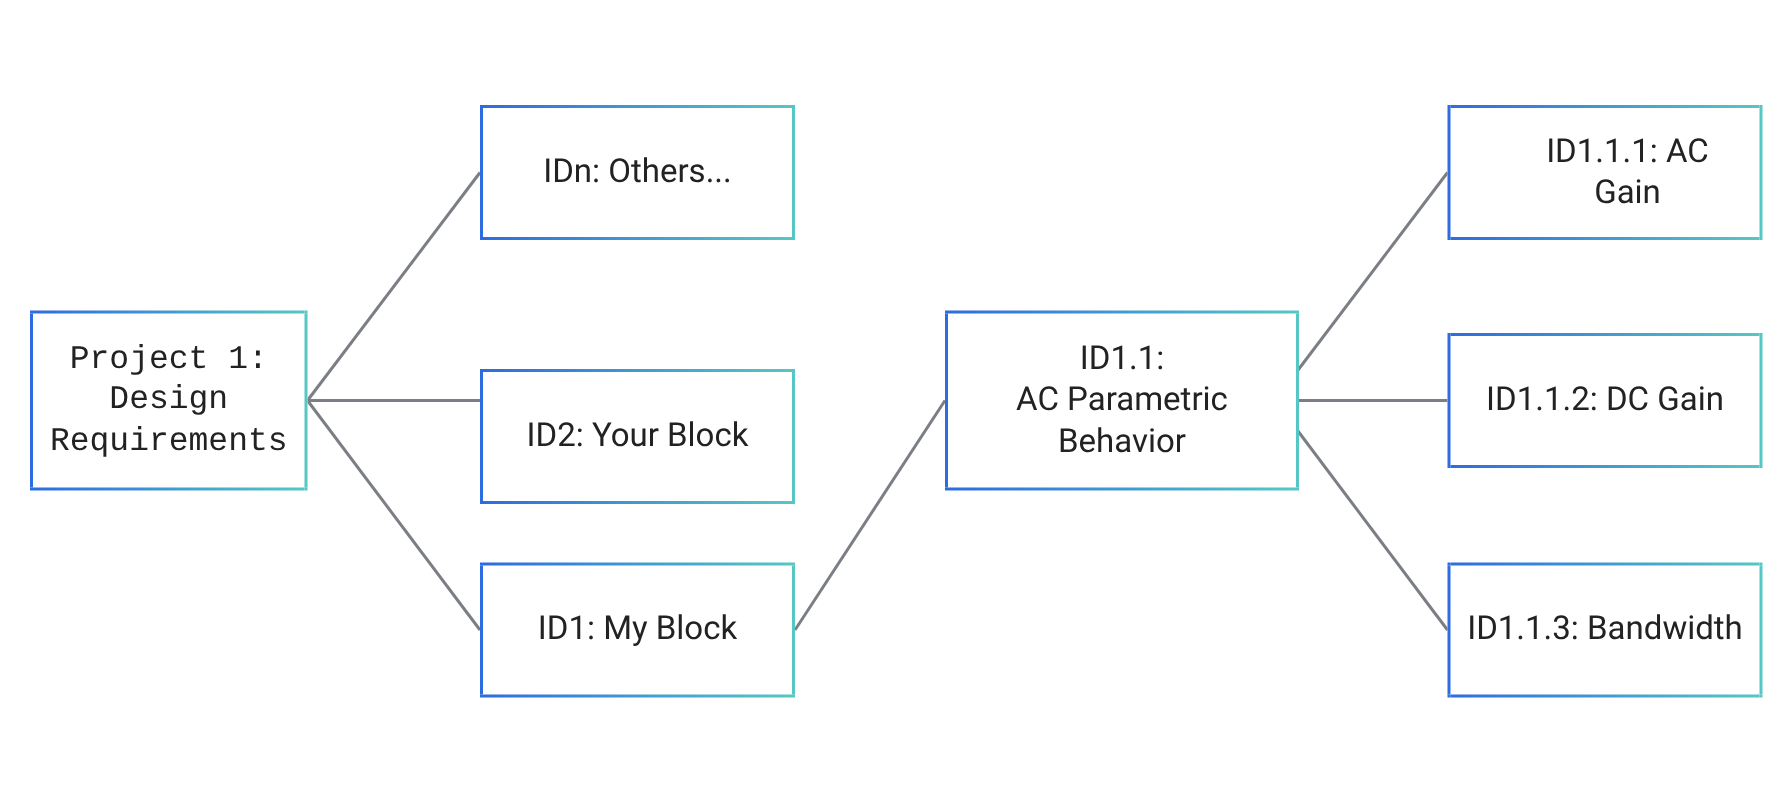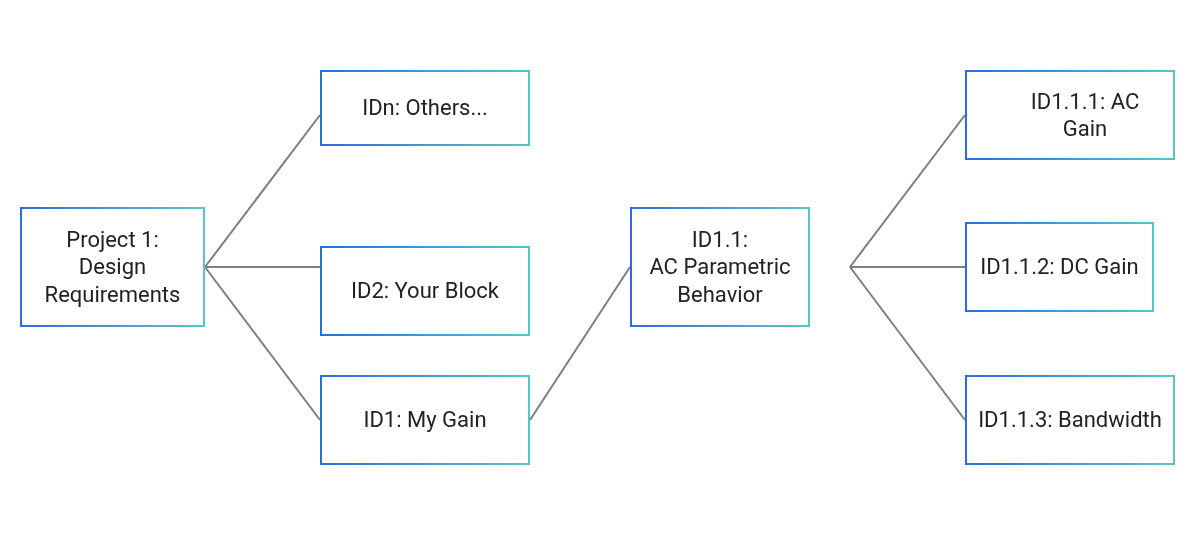--- a/index.html
+++ b/index.html
@@ -56,49 +56,49 @@
 
     <line x1="205" y1="267" x2="320" y2="420"></line>
 
     <line x1="530" y1="420" x2="630" y2="267"></line>
 
     <line x1="850" y1="267" x2="965" y2="115"></line>
     <line x1="850" y1="267" x2="965" y2="267"></line>
     <line x1="850" y1="267" x2="965" y2="420"></line>
   </svg>
 
-  <div class="node" style="left:20px; top:207px; width:185px; height:120px;">
+  <div class="node" style="left:20px; top:207px; width:185px; height:120px;font-family:Liberation Mono, monospace;">
     <span>Project 1:
 Design
 Requirements</span>
   </div>
 
-  <div class="node" style="left:320px; top:70px; width:210px; height:76px;">
+  <div class="node" style="left:320px; top:70px; width:210px; height:90px;">
     <span>IDn: Others...</span>
   </div>
 
   <div class="node" style="left:320px; top:222px; width:210px; height:90px;margin-top:24px;">
     <span>ID2: Your Block</span>
   </div>
 
   <div class="node" style="left:320px; top:375px; width:210px; height:90px;">
-    <span>ID1: My Gain</span>
+    <span>ID1: My Block</span>
   </div>
 
-  <div class="node" style="left:630px; top:207px; width:180px; height:120px;">
+  <div class="node" style="left:630px; top:207px; width:236px; height:120px;">
     <span>ID1.1:
 AC Parametric
 Behavior</span>
   </div>
 
   <div class="node" style="left:965px; top:70px; width:210px; height:90px;padding-left:40px;">
     <span>ID1.1.1: AC Gain</span>
   </div>
 
-  <div class="node" style="left:965px; top:222px; width:189px; height:90px;">
+  <div class="node" style="left:965px; top:222px; width:210px; height:90px;">
     <span>ID1.1.2: DC Gain</span>
   </div>
 
   <div class="node" style="left:965px; top:375px; width:210px; height:90px;align-items:center;">
     <span>ID1.1.3: Bandwidth</span>
   </div>
 
 </div>
 
 </body></html>

